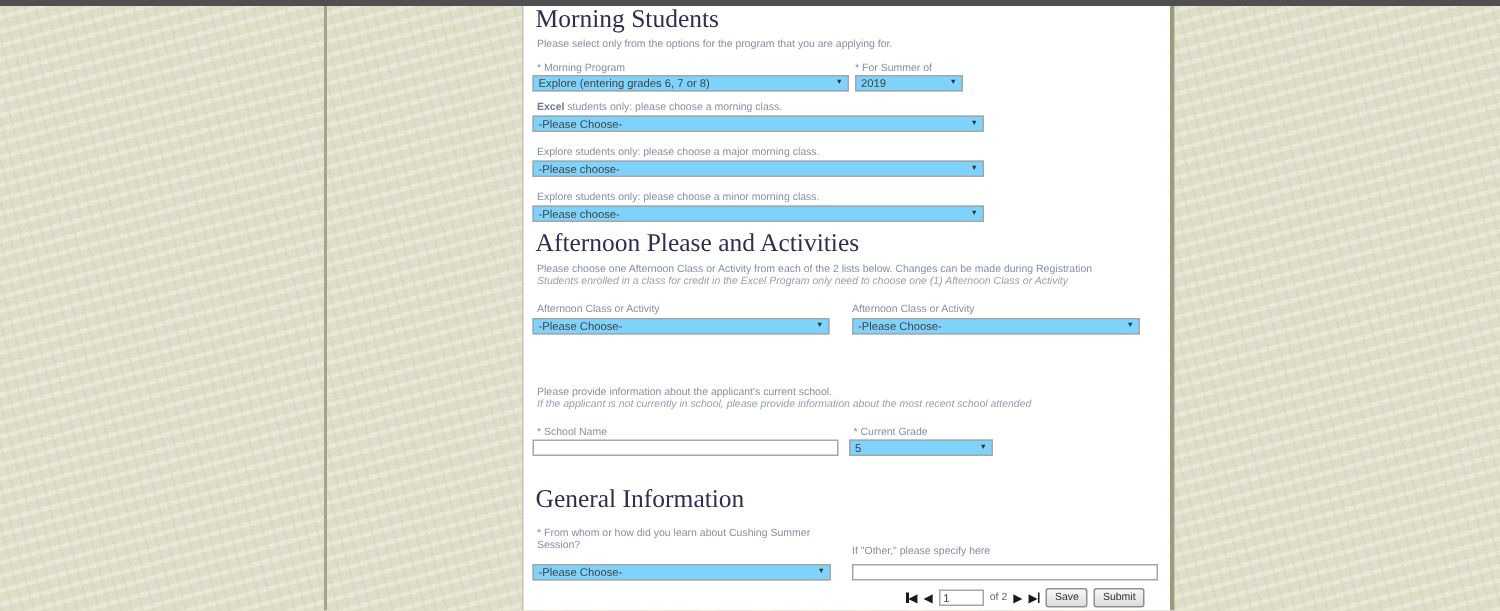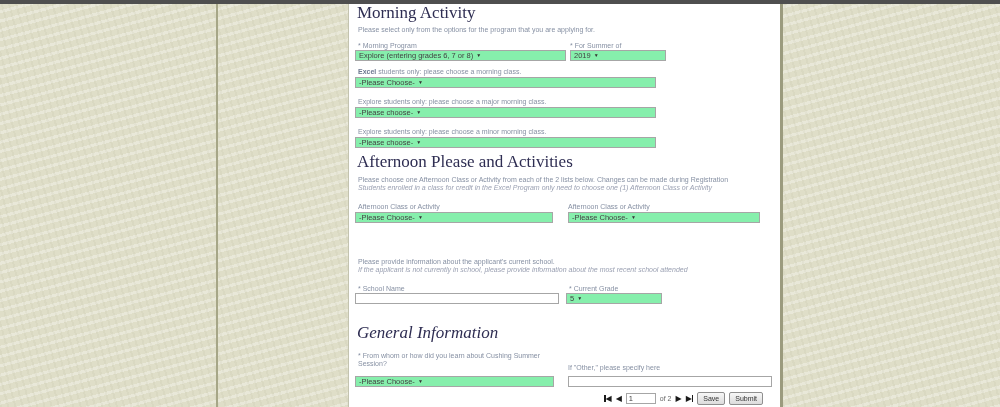--- a/index.html
+++ b/index.html
@@ -17,22 +17,22 @@
     position:absolute;left:348px;top:4px;width:431px;height:403px;
     background:#ffffff;border-left:1px solid #c3c3af;border-right:3px solid #9b9b7e;
     box-sizing:content-box;
   }
   .h{position:absolute;font-family:"Liberation Serif", serif;font-size:17px;color:#2e2d52;white-space:nowrap;line-height:18px;}
   .t{position:absolute;font-size:7px;color:#8690a3;white-space:nowrap;line-height:8px;}
   .t b{color:#6d7890;}
   .it{position:absolute;font-size:7px;font-style:italic;color:#9aa0b2;white-space:nowrap;line-height:8px;}
   .wrap{white-space:normal;}
   .dd{
-    position:absolute;height:11px;background:#86efac;border:1px solid #a6a6a6;
-    display:flex;align-items:center;justify-content:flex-start;
+    position:absolute;height:11px;background:#7dd3fc;border:1px solid #a6a6a6;
+    display:flex;align-items:center;justify-content:space-between;
     padding:0 3px;box-sizing:border-box;cursor:default;
   }
   .dd .v{font-size:7.5px;color:#424242;white-space:nowrap;overflow:hidden;}
   .dd .ar{font-size:5px;color:#333;line-height:5px;flex:none;margin-left:3px;}
   .inp{
     position:absolute;height:11px;background:#fff;border:1px solid #a6a6a6;
     box-sizing:border-box;font-size:7.5px;color:#424242;padding:0 2px;outline:none;
     font-family:"Liberation Sans", sans-serif;
   }
   .pager{position:absolute;left:255px;top:388px;height:13px;display:flex;align-items:center;gap:4px;}
@@ -47,30 +47,30 @@
   }
 </style>
 </head>
 <body>
 
 <div class="topbar"></div>
 <div class="vline" style="left:216px;"></div>
 
 <div class="panel">
 
-  <div class="h" style="left:8px;top:0px;">Morning Activity</div>
+  <div class="h" style="left:8px;top:0px;">Morning Students</div>
   <div class="t" style="left:9px;top:22px;">Please select only from the options for the program that you are applying for.</div>
 
   <div class="t" style="left:9px;top:38px;">* Morning Program</div>
   <div class="t" style="left:221px;top:38px;">* For Summer of</div>
   <div class="dd" style="left:6px;top:46px;width:211px;">
     <span class="v">Explore (entering grades 6, 7 or 8)</span>
     <span class="ar">▼</span>
   </div>
-  <div class="dd" style="left:221px;top:46px;width:96px;">
+  <div class="dd" style="left:221px;top:46px;width:72px;">
     <span class="v">2019</span>
     <span class="ar">▼</span>
   </div>
 
   <div class="t" style="left:9px;top:64px;"><b>Excel</b><span> students only: please choose a morning class.</span></div>
   <div class="dd" style="left:6px;top:73px;width:301px;">
     <span class="v">-Please Choose-</span>
     <span class="ar">▼</span>
   </div>
 
@@ -105,21 +105,21 @@
   <div class="it" style="left:9px;top:262px;">If the applicant is not currently in school, please provide information about the most recent school attended</div>
 
   <div class="t" style="left:9px;top:281px;">* School Name</div>
   <div class="t" style="left:220px;top:281px;">* Current Grade</div>
   <input class="inp" style="left: 6px; top: 289px; width: 204px;" value="">
   <div class="dd" style="left:217px;top:289px;width:96px;">
     <span class="v">5</span>
     <span class="ar">▼</span>
   </div>
 
-  <div class="h" style="left:8px;top:320px;font-style:italic;">General Information</div>
+  <div class="h" style="left:8px;top:320px;">General Information</div>
   <div class="t wrap" style="left:9px;top:348px;width:212px;">* From whom or how did you learn about Cushing Summer Session?</div>
   <div class="t" style="left:219px;top:360px;">If "Other," please specify here</div>
   <div class="dd" style="left:6px;top:372px;width:199px;">
     <span class="v">-Please Choose-</span>
     <span class="ar">▼</span>
   </div>
   <input class="inp" style="left: 219px; top: 372px; width: 204px;" value="">
 
   <div class="pager">
     <span class="pgbtn">

